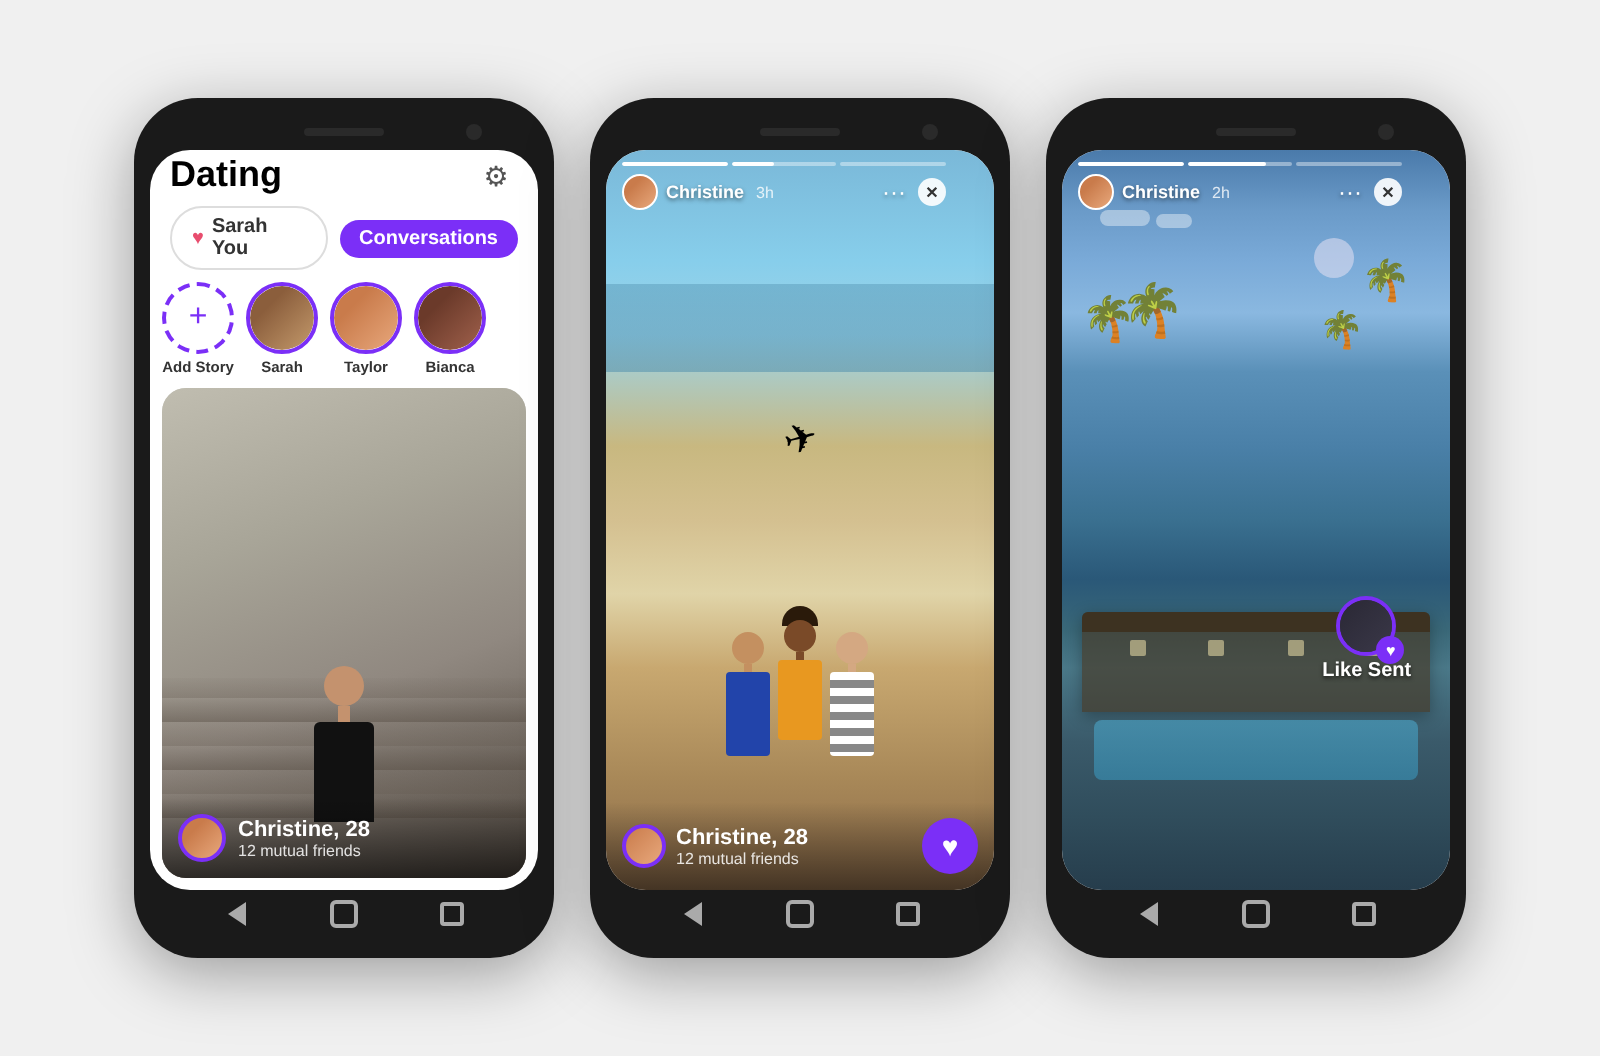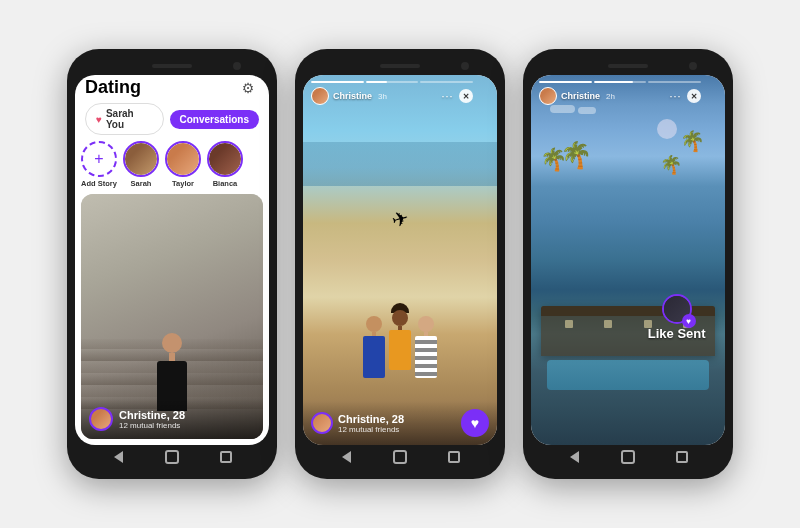--- a/index.html
+++ b/index.html
@@ -473,21 +473,21 @@
       background: #7b2ff7;
       border-radius: 50%;
       display: flex;
       align-items: center;
       justify-content: center;
       font-size: 8px;
       color: #fff;
     }
 
     .like-sent-text {
-      font-size: 13px;
+      font-size: 10px;
       color: #fff;
       font-weight: 600;
       text-shadow: 0 1px 2px rgba(0,0,0,0.7);
     }
 
     
     .story-top-row {
       position: absolute;
       top: 0;
       left: 0;

